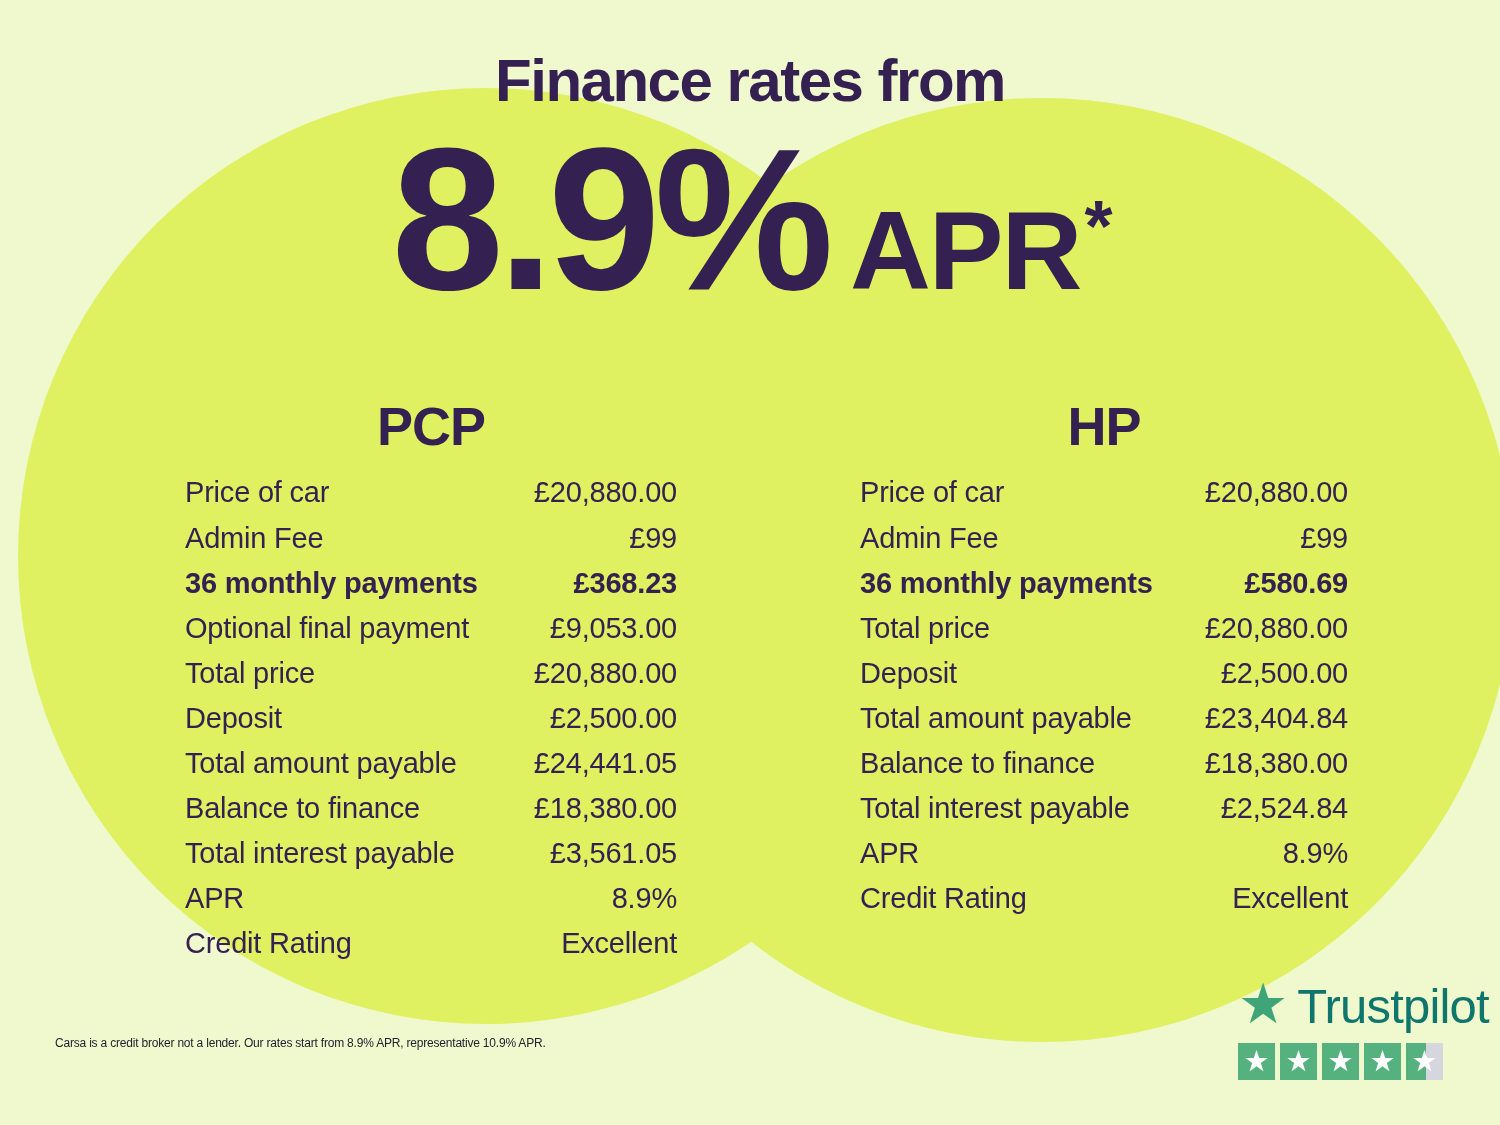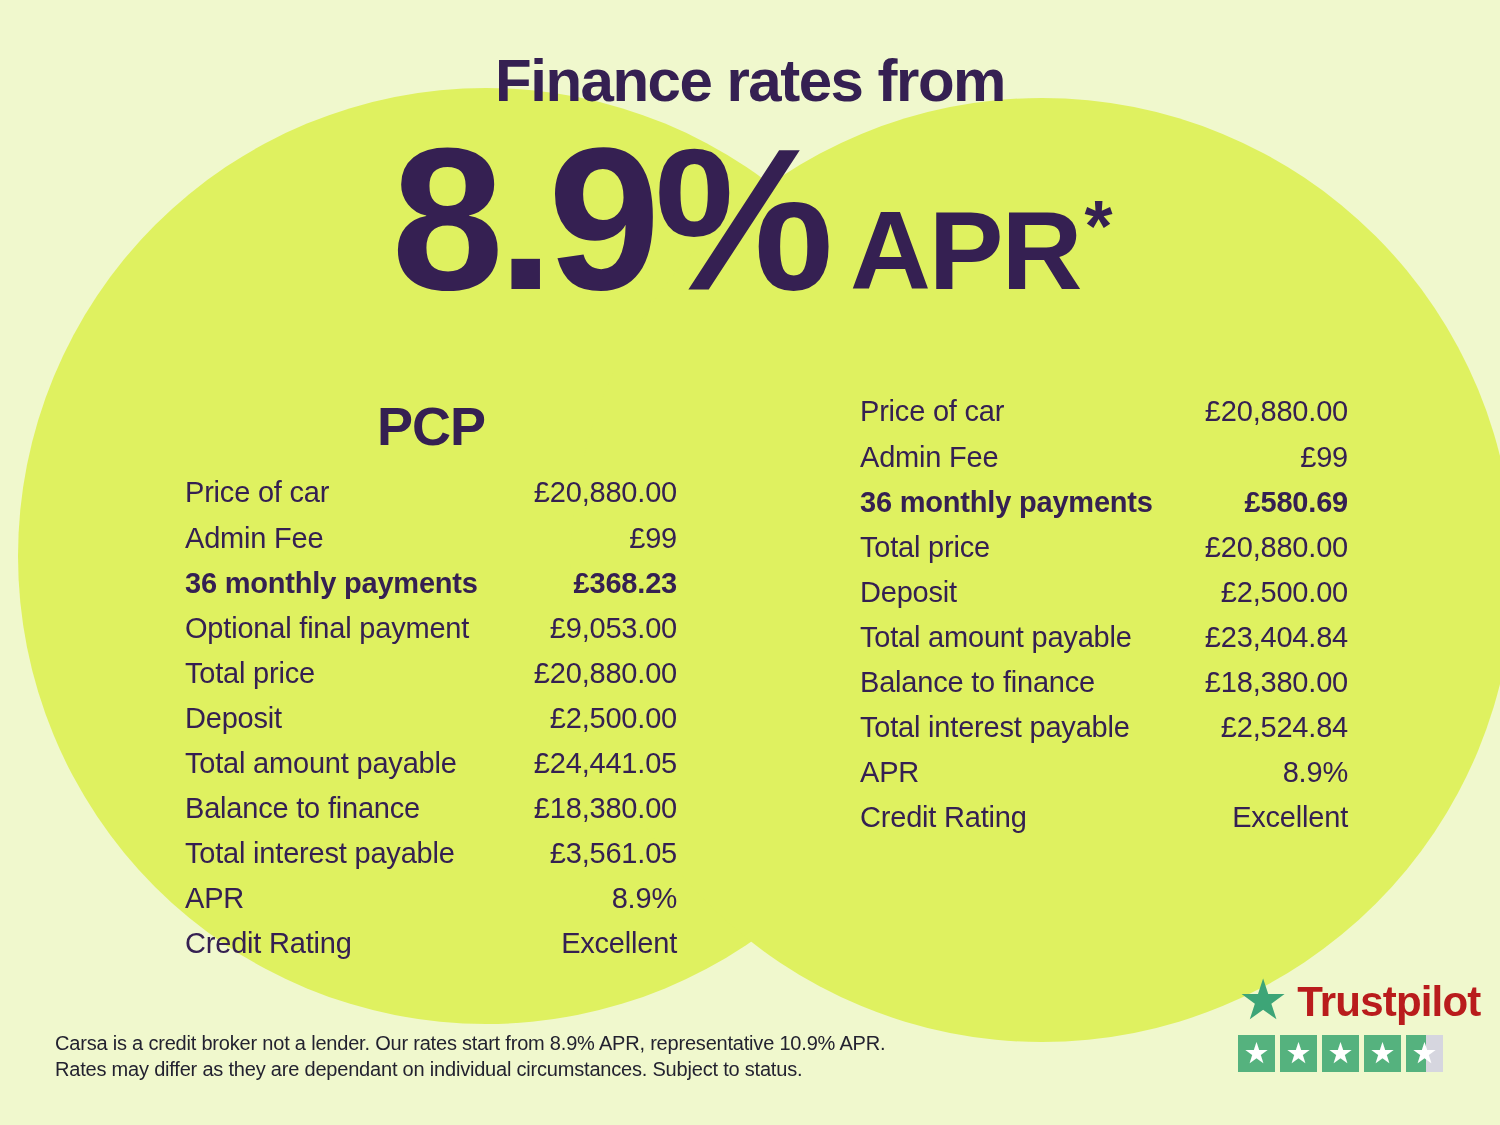--- a/index.html
+++ b/index.html
@@ -65,33 +65,33 @@
     letter-spacing:-0.2px;
   }
   .row.tight { margin-top:12px; }
   .row.gap   { }
   .row.bold  { font-weight:700; }
   .row .label { text-align:right; }
   .row .value { text-align:right; }
 
   .disclaimer {
     position:absolute; left:55px; top:1030px;
-    font-size:20px; line-height:26px;
+    font-size:12px; line-height:26px;
     color:#232230;
     letter-spacing:-0.2px;
   }
 
   .trustpilot { position:absolute; left:1238px; top:978px; }
   .tp-logo { display:flex; align-items:center; gap:9px; }
   .tp-logo-star {
     color:#3da577; font-size:56px; line-height:44px;
     position:relative; top:-2px;
   }
   .tp-name {
-    font-size:42px; font-weight:700; color:#b91c1c;
+    font-size:49px; font-weight:400; color:#0f766e;
     letter-spacing:-0.8px;
   }
   .tp-stars { display:flex; gap:5px; margin-top:9px; }
   .tp-box {
     width:37px; height:37px;
     background:#55b27e;
     display:flex; align-items:center; justify-content:center;
   }
   .tp-box.half {
     background:linear-gradient(90deg, #55b27e 55%, #d6d6df 55%);
@@ -158,20 +158,21 @@
       <span class="label">APR</span>
       <span class="value">8.9%</span>
     </div>
     <div class="row">
       <span class="label">Credit Rating</span>
       <span class="value">Excellent</span>
     </div>
   </section>
 
   <section class="ftable ftable-hp">
+    <h2>HP</h2>
     <div class="row">
       <span class="label">Price of car</span>
       <span class="value">£20,880.00</span>
     </div>
     <div class="row tight">
       <span class="label">Admin Fee</span>
       <span class="value">£99</span>
     </div>
     <div class="row gap bold">
       <span class="label">36 monthly payments</span>
@@ -202,21 +203,20 @@
       <span class="value">8.9%</span>
     </div>
     <div class="row">
       <span class="label">Credit Rating</span>
       <span class="value">Excellent</span>
     </div>
   </section>
 
   <div class="disclaimer">
     <div>Carsa is a credit broker not a lender. Our rates start from 8.9% APR, representative 10.9% APR.</div>
-    <div>Rates may differ as they are dependant on individual circumstances. Subject to status.</div>
   </div>
 
   <div class="trustpilot">
     <div class="tp-logo">
       <span class="tp-logo-star">★</span>
       <span class="tp-name">Trustpilot</span>
     </div>
     <div class="tp-stars">
       <span class="tp-box">
           <span class="s">★</span>

